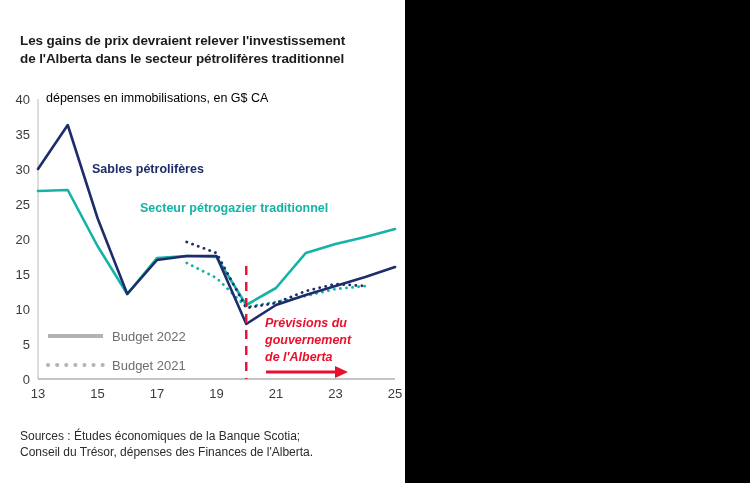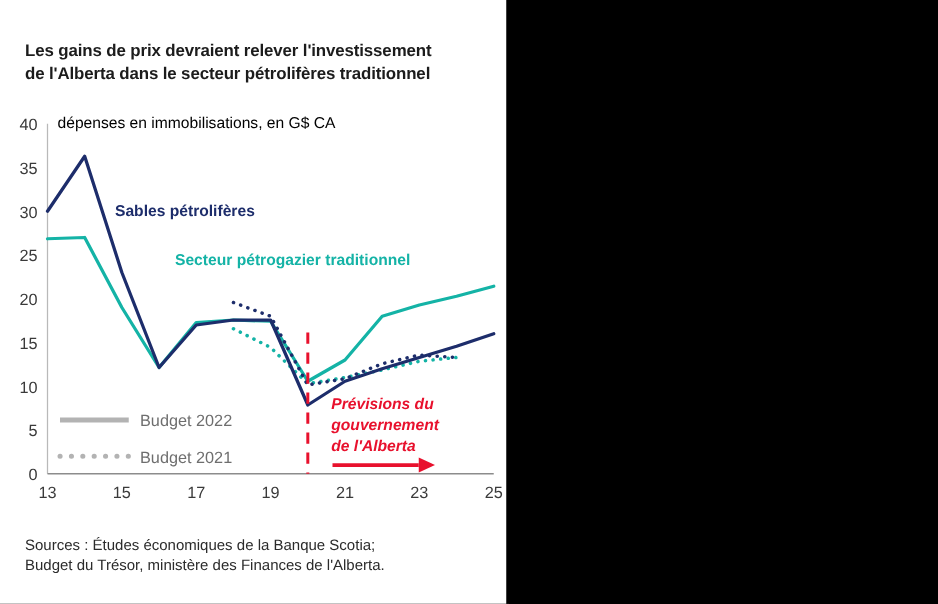--- a/index.html
+++ b/index.html
@@ -147,16 +147,16 @@
         <text class="legend-label" x="112" y="253">Budget 2022</text>
         <line x1="48" y1="277" x2="103" y2="277" stroke="#b3b3b3" stroke-width="4" stroke-linecap="round" stroke-dasharray="0.1 9"></line>
         <text class="legend-label" x="112" y="282">Budget 2021</text>
       </g>
 
     </svg>
   </div>
 
   <div class="sources">
     <div>Sources : Études économiques de la Banque Scotia;</div>
-    <div>Budget du Trésor, ministère des Finances de l'Alberta.</div>
+    <div>Conseil du Trésor, dépenses des Finances de l'Alberta.</div>
   </div>
 
 </div>
 
 </body></html>

